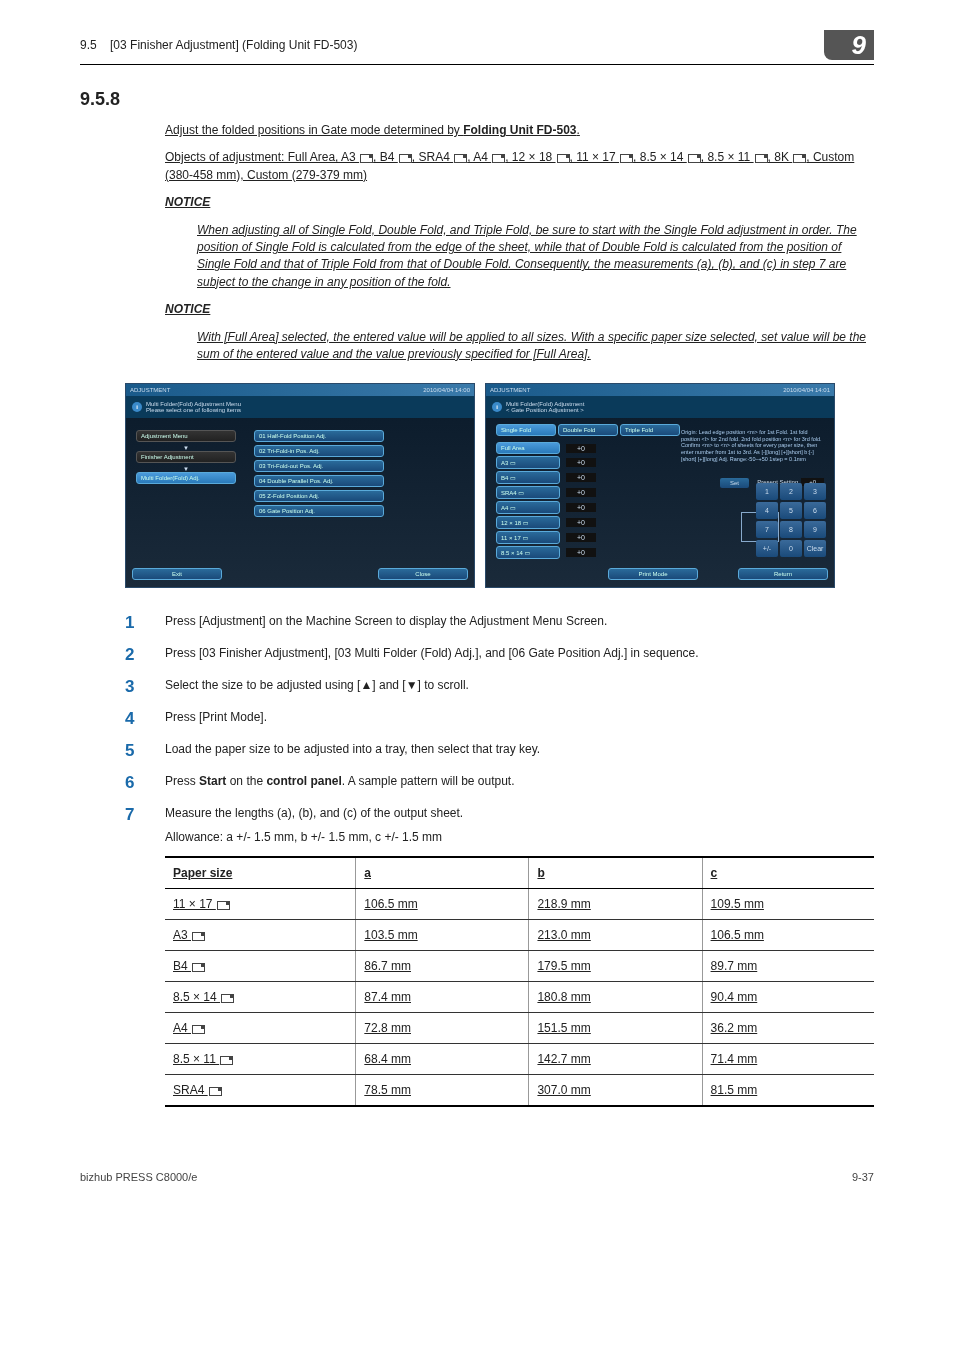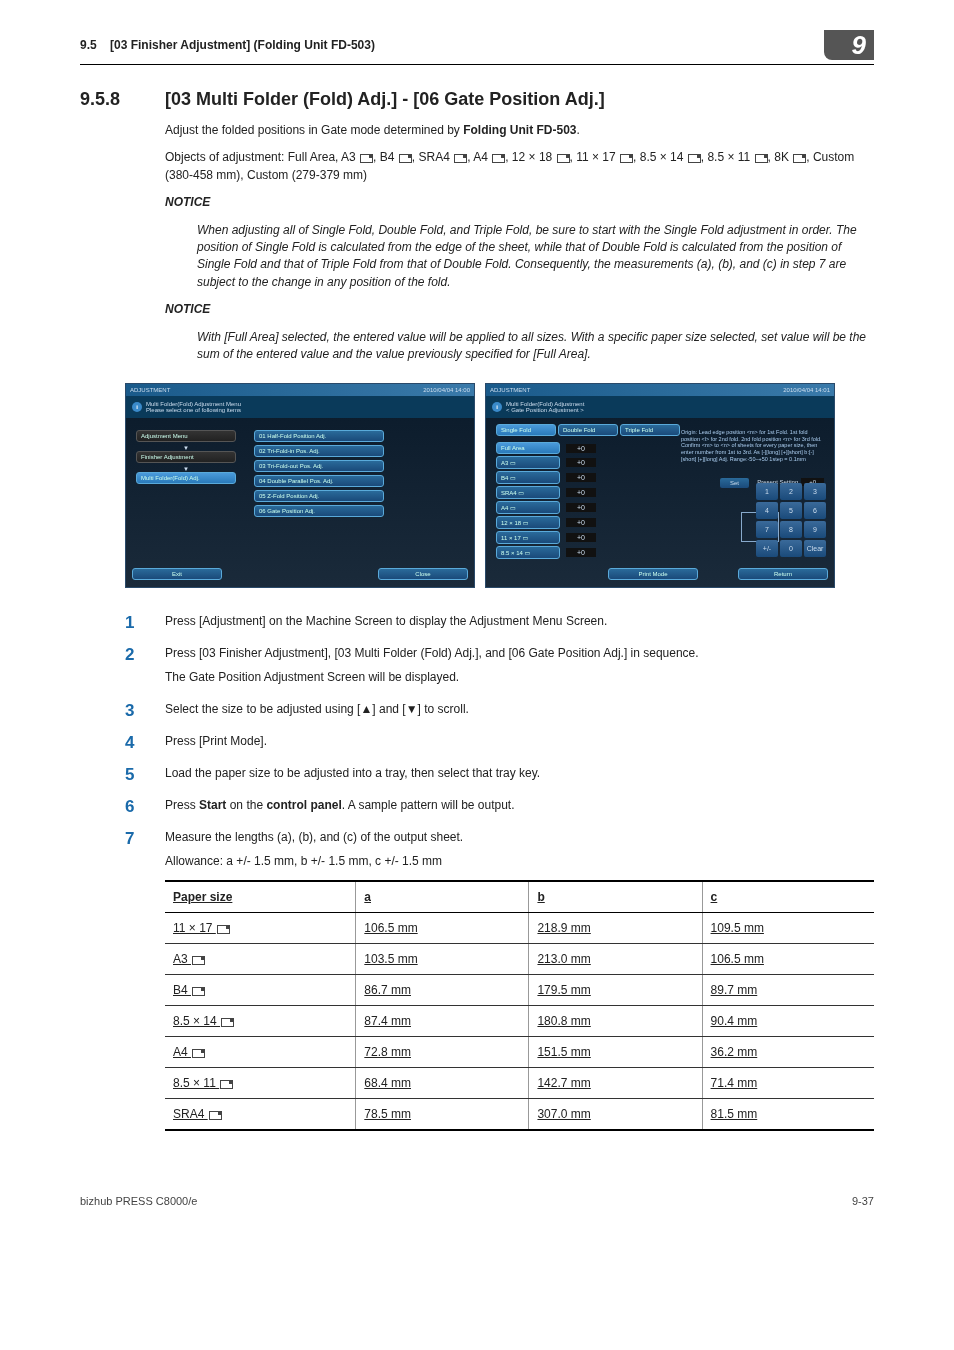--- a/index.html
+++ b/index.html
@@ -16,21 +16,21 @@
   }
   .top-header {
     display: flex;
     justify-content: space-between;
     align-items: center;
     border-bottom: 1px solid #000;
     padding-bottom: 4px;
     margin-bottom: 24px;
   }
   .top-left {
-    font-weight: bold;
+    font-weight: normal;
     font-size: 12px;
   }
   .big-num {
     background: #555;
     color: #fff;
     font-weight: bold;
     font-size: 26px;
     font-style: italic;
     width: 50px;
     height: 30px;
@@ -45,20 +45,21 @@
     font-weight: bold;
     margin-bottom: 12px;
     display: flex;
   }
   .sec-num {
     width: 85px;
     flex-shrink: 0;
   }
   .body-text {
     margin-left: 85px;
+    text-decoration: underline;
   }
   .body-text p {
     margin-bottom: 10px;
     line-height: 1.45;
   }
   .notice-h {
     font-weight: bold;
     font-style: italic;
     margin-top: 6px;
     margin-bottom: 2px;
@@ -239,21 +240,20 @@
   <div class="top-header">
     <div class="top-left">
       <span>9.5</span>&nbsp;&nbsp;&nbsp;
       <span>[03 Finisher Adjustment] (Folding Unit FD-503)</span>
     </div>
     <div class="big-num">9</div>
   </div>
 
   <h2 class="section-title">
     <span class="sec-num">9.5.8</span>
-    <span>[03 Multi Folder (Fold) Adj.] - [06 Gate Position Adj.]</span>
   </h2>
 
   <div class="body-text">
     <p>
       <span>Adjust the folded positions in Gate mode determined by </span><b>Folding Unit FD-503</b><span>.</span>
     </p>
     <p>
       Objects of adjustment: Full Area, A3 <span class="paper-icon"></span>, B4 <span class="paper-icon"></span>, SRA4 <span class="paper-icon"></span>, A4 <span class="paper-icon"></span>, 12 × 18 <span class="paper-icon"></span>, 11 × 17 <span class="paper-icon"></span>, 8.5 × 14 <span class="paper-icon"></span>, 8.5 × 11 <span class="paper-icon"></span>, 8K <span class="paper-icon"></span>, Custom (380-458 mm), Custom (279-379 mm)
     </p>
 
@@ -382,21 +382,20 @@
         <div class="screen-btn">Return</div>
         </div>
       </div>
     </div>
   </div>
 
   <ol class="steps">
     <li><span>Press [Adjustment] on the Machine Screen to display the Adjustment Menu Screen.</span></li>
     <li>
       <span>Press [03 Finisher Adjustment], [03 Multi Folder (Fold) Adj.], and [06 Gate Position Adj.] in sequence.</span>
-      <div class="substep">The Gate Position Adjustment Screen will be displayed.</div>
     </li>
     <li><span>Select the size to be adjusted using [▲] and [▼] to scroll.</span></li>
     <li><span>Press [Print Mode].</span></li>
     <li><span>Load the paper size to be adjusted into a tray, then select that tray key.</span></li>
     <li>
       <span>Press </span><b>Start</b><span> on the </span><b>control panel</b><span>. A sample pattern will be output.</span>
     </li>
     <li>
       <span>Measure the lengths (a), (b), and (c) of the output sheet.</span>
       <div class="substep">Allowance: a +/- 1.5 mm, b +/- 1.5 mm, c +/- 1.5 mm</div>

